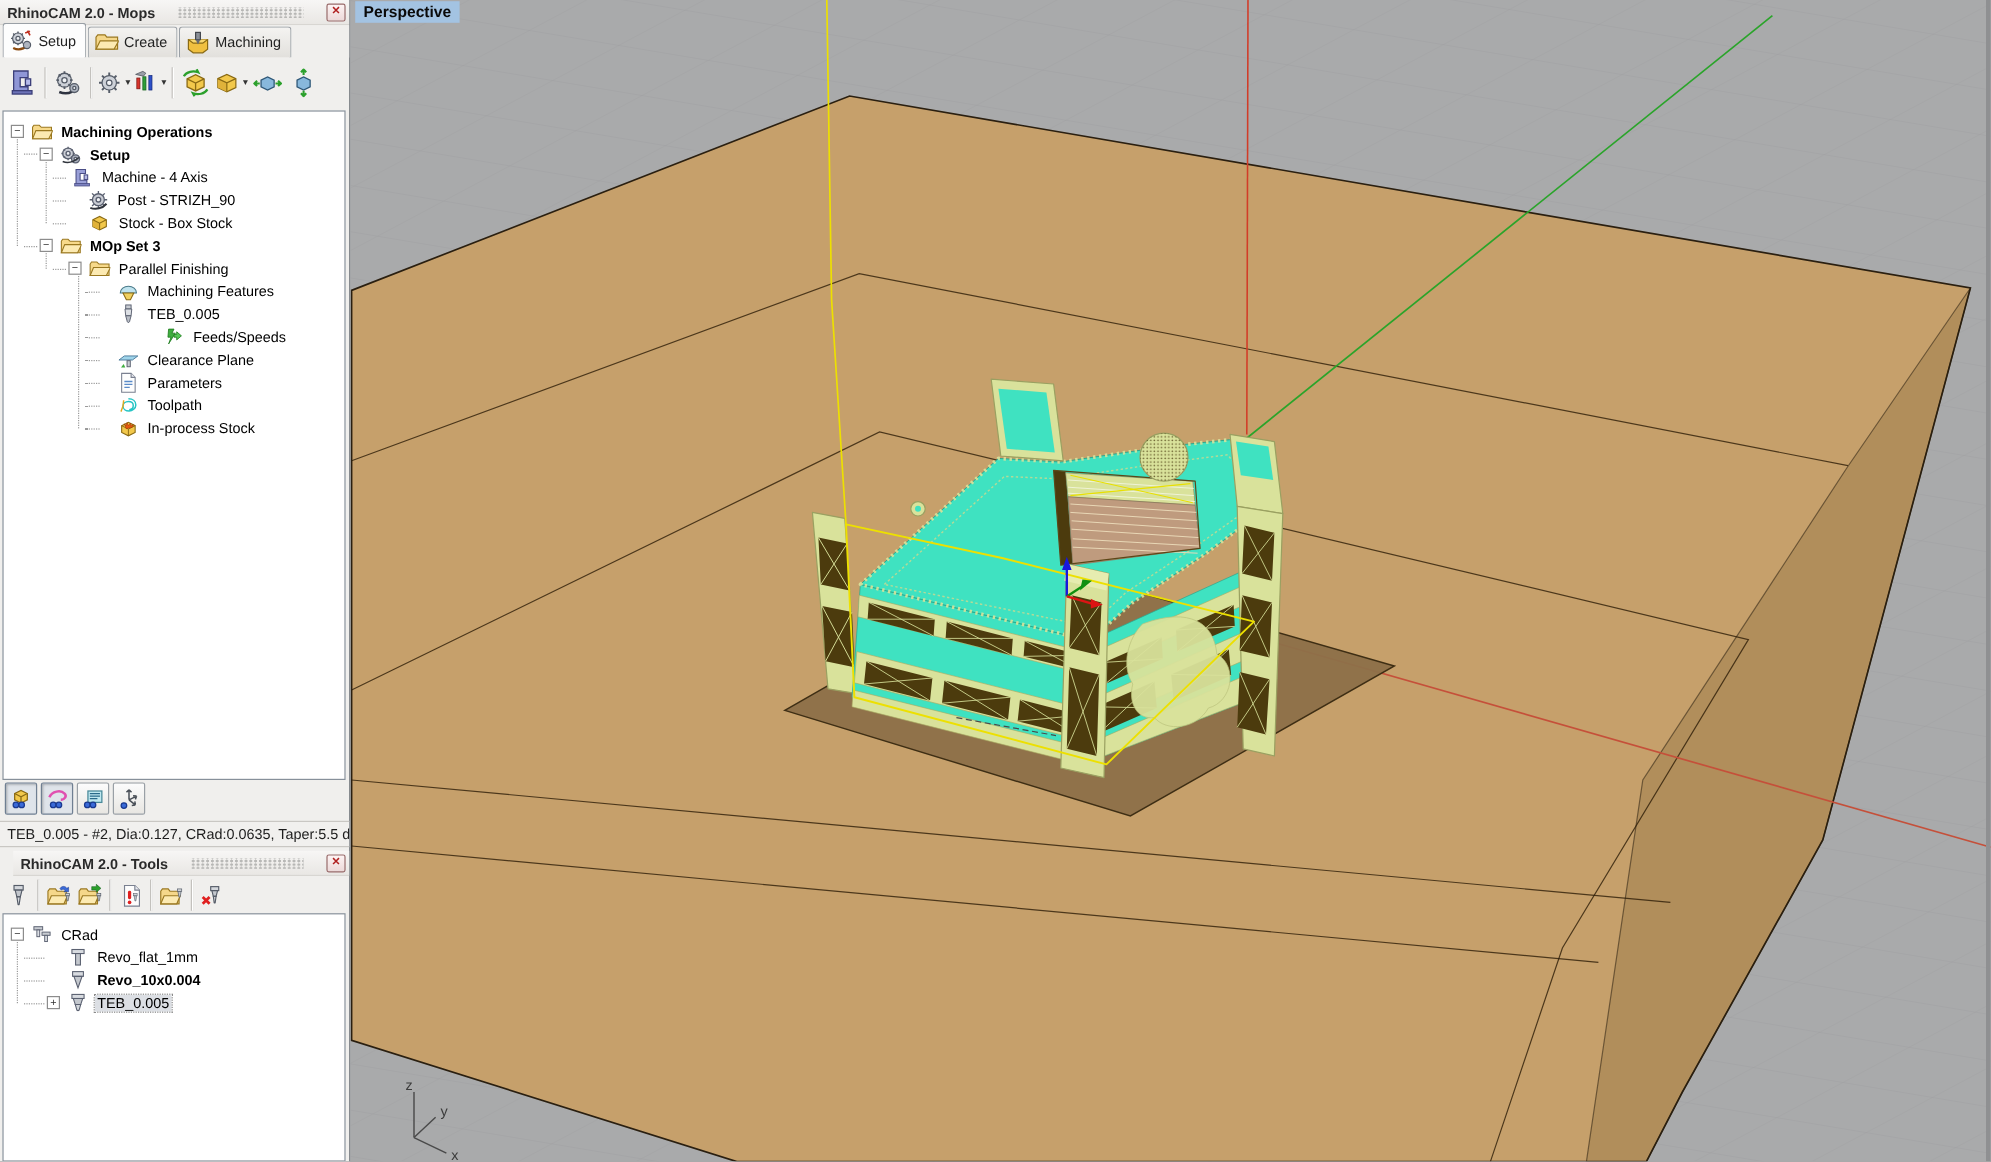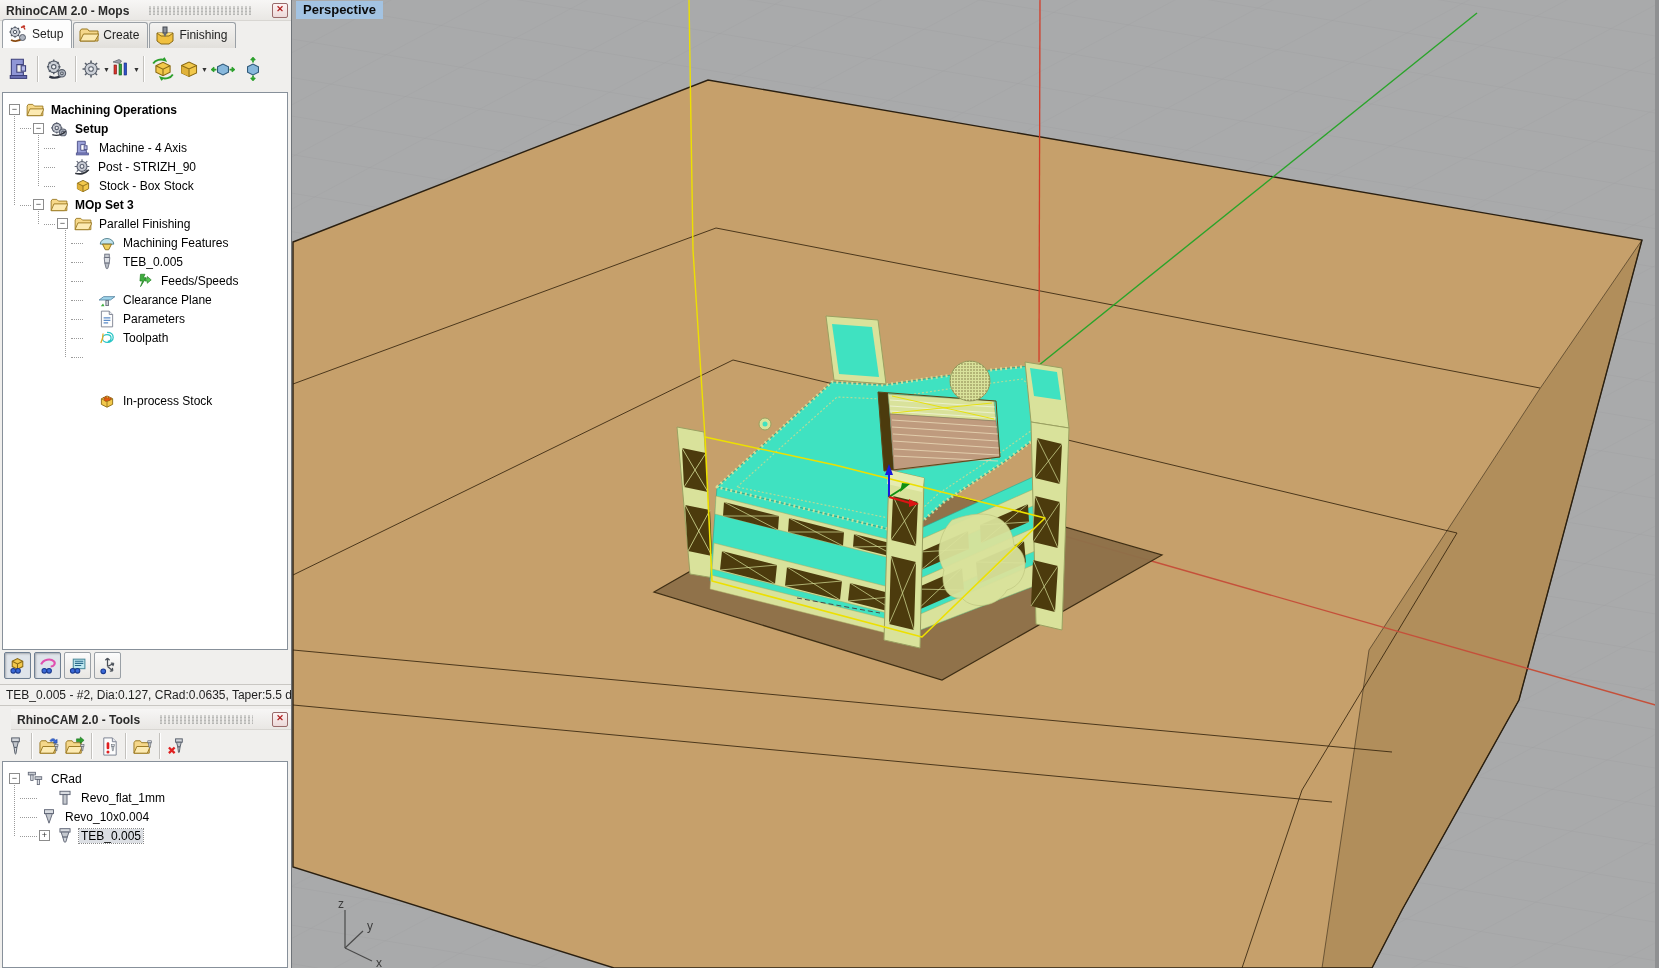--- a/index.html
+++ b/index.html
@@ -133,21 +133,21 @@
       </div>
       <div class="tab">
         <span class="icn">
           <svg viewBox="0 0 20 20">
             <path d="M2 8h16v8l-4 3H6l-4-3z" fill="#f0c040" stroke="#8a6a14"></path>
             <path d="M2 8l4 3h8l4-3" fill="#f8d870" stroke="#8a6a14"></path>
             <rect x="8" y="2" width="4" height="6" fill="#8a8f98" stroke="#43474e"></rect>
             <path d="M8 8h4l-2 4z" fill="#666b74"></path>
           </svg>
         </span>
-        <span>Finishing</span>
+        <span>Machining</span>
       </div>
     </div>
 
   <div class="toolbar" id="mops-toolbar">
       <div class="tbtn">
         <svg viewBox="0 0 22 22">
           <path d="M4 2h11v5H9v7h6v4H4z" fill="#8f96d6" stroke="#3c3f7a"></path>
           <rect x="13" y="8" width="4" height="5" fill="#b4b9ea" stroke="#3c3f7a"></rect>
           <rect x="3" y="17" width="15" height="2.6" fill="#6d73b8" stroke="#3c3f7a"></rect>
         </svg>
@@ -230,21 +230,21 @@
               <circle cx="6" cy="7" r="4" fill="#c9ccd4" stroke="#5a6070"></circle>
               <circle cx="6" cy="7" r="1.5" fill="#eef0f4" stroke="#5a6070"></circle>
               <path d="M6 2v1.4M6 10.6V12M1 7h1.4M9.6 7H11M2.8 3.8l1 1M8.2 9.2l1 1M9.2 3.8l-1 1M3.8 9.2l-1 1" stroke="#5a6070"></path>
               <circle cx="11.5" cy="11" r="3" fill="#aab0bc" stroke="#5a6070"></circle>
               <circle cx="11.5" cy="11" r="1.1" fill="#e8eaf0" stroke="#5a6070"></circle>
               <path d="M2 13c4 1.5 8 .5 12-3" stroke="#30343c" stroke-width="1.2" fill="none"></path>
             </svg>
           </span>
           <span class="lbl">Setup</span>
         </div>
-        <div class="trow" style="padding-left: 54px;">
+        <div class="trow" style="padding-left: 40px;">
           <span class="expspace"></span>
           <span class="icn">
             <svg viewBox="0 0 16 16">
               <path d="M3 2h7v3H6v5h5v3H3z" fill="#9aa0d8" stroke="#4a4e86" stroke-width="0.8"></path>
               <rect x="9" y="6" width="2.6" height="3.4" fill="#b8bce6" stroke="#4a4e86" stroke-width="0.8"></rect>
               <rect x="2" y="12.4" width="11" height="1.8" fill="#7d82c0" stroke="#4a4e86" stroke-width="0.6"></rect>
             </svg>
           </span>
           <span class="lbl">Machine - 4 Axis</span>
         </div>
@@ -347,21 +347,21 @@
         <div class="trow" style="padding-left: 78px;">
           <span class="expspace"></span>
           <span class="icn">
             <svg viewBox="0 0 16 16">
               <path d="M8 3c3.5 0 5.5 2 5.5 4.5S11 12 8.5 12 4 10.5 4 8.5 5.8 5 8 5s3.6 1.3 3.6 3S10.4 11 8.6 11" fill="none" stroke="#27c5c5" stroke-width="1.1"></path>
               <path d="M2.5 12.5C3.5 10.5 4.5 7 4.5 4" stroke="#e0a820" stroke-width="1.1" fill="none"></path>
             </svg>
           </span>
           <span class="lbl">Toolpath</span>
         </div>
-        <div class="trow" style="padding-left: 78px; margin-top: 44px;">
+        <div class="trow" style="padding-left: 78px;">
           <span class="expspace"></span>
           <span class="icn">
             <svg viewBox="0 0 16 16">
               <path d="M3 6L8 3.5 13 6v5l-5 2.5L3 11z" fill="#f2c84b" stroke="#8a6a14" stroke-width="0.8"></path>
               <path d="M3 6l5 2.5L13 6M8 8.5v5" stroke="#8a6a14" stroke-width="0.7" fill="none"></path>
               <path d="M5 4.5l1.2 1.8.8-2.6 1 2.2L9.6 4l.2 2.2 2-1-1 2-4.5 1z" fill="#e85a10" stroke="#a03000" stroke-width="0.4"></path>
             </svg>
           </span>
           <span class="lbl">In-process Stock</span>
         </div>
@@ -504,21 +504,21 @@
           <span class="icn">
             <svg viewBox="0 0 16 16">
               <g stroke="#5a6070" stroke-width="0.8">
                 <rect x="3.5" y="2" width="9" height="3" fill="#d8dbe0"></rect>
                 <rect x="6.2" y="5" width="3.6" height="8.5" fill="#c4c8ce"></rect>
               </g>
             </svg>
           </span>
           <span class="lbl">Revo_flat_1mm</span>
         </div>
-        <div class="trow" style="padding-left: 20px;">
+        <div class="trow" style="padding-left: 36px; font-weight: bold;">
           <span class="expspace"></span>
           <span class="icn">
             <svg viewBox="0 0 16 16">
               <g stroke="#5a6070" stroke-width="0.8">
                 <rect x="4" y="1.5" width="8" height="3.5" fill="#d8dbe0"></rect>
                 <path d="M5 5h6l-1.4 4L8 13.5 6.4 9z" fill="#c4c8ce"></path>
               </g>
             </svg>
           </span>
           <span class="lbl">Revo_10x0.004</span>

